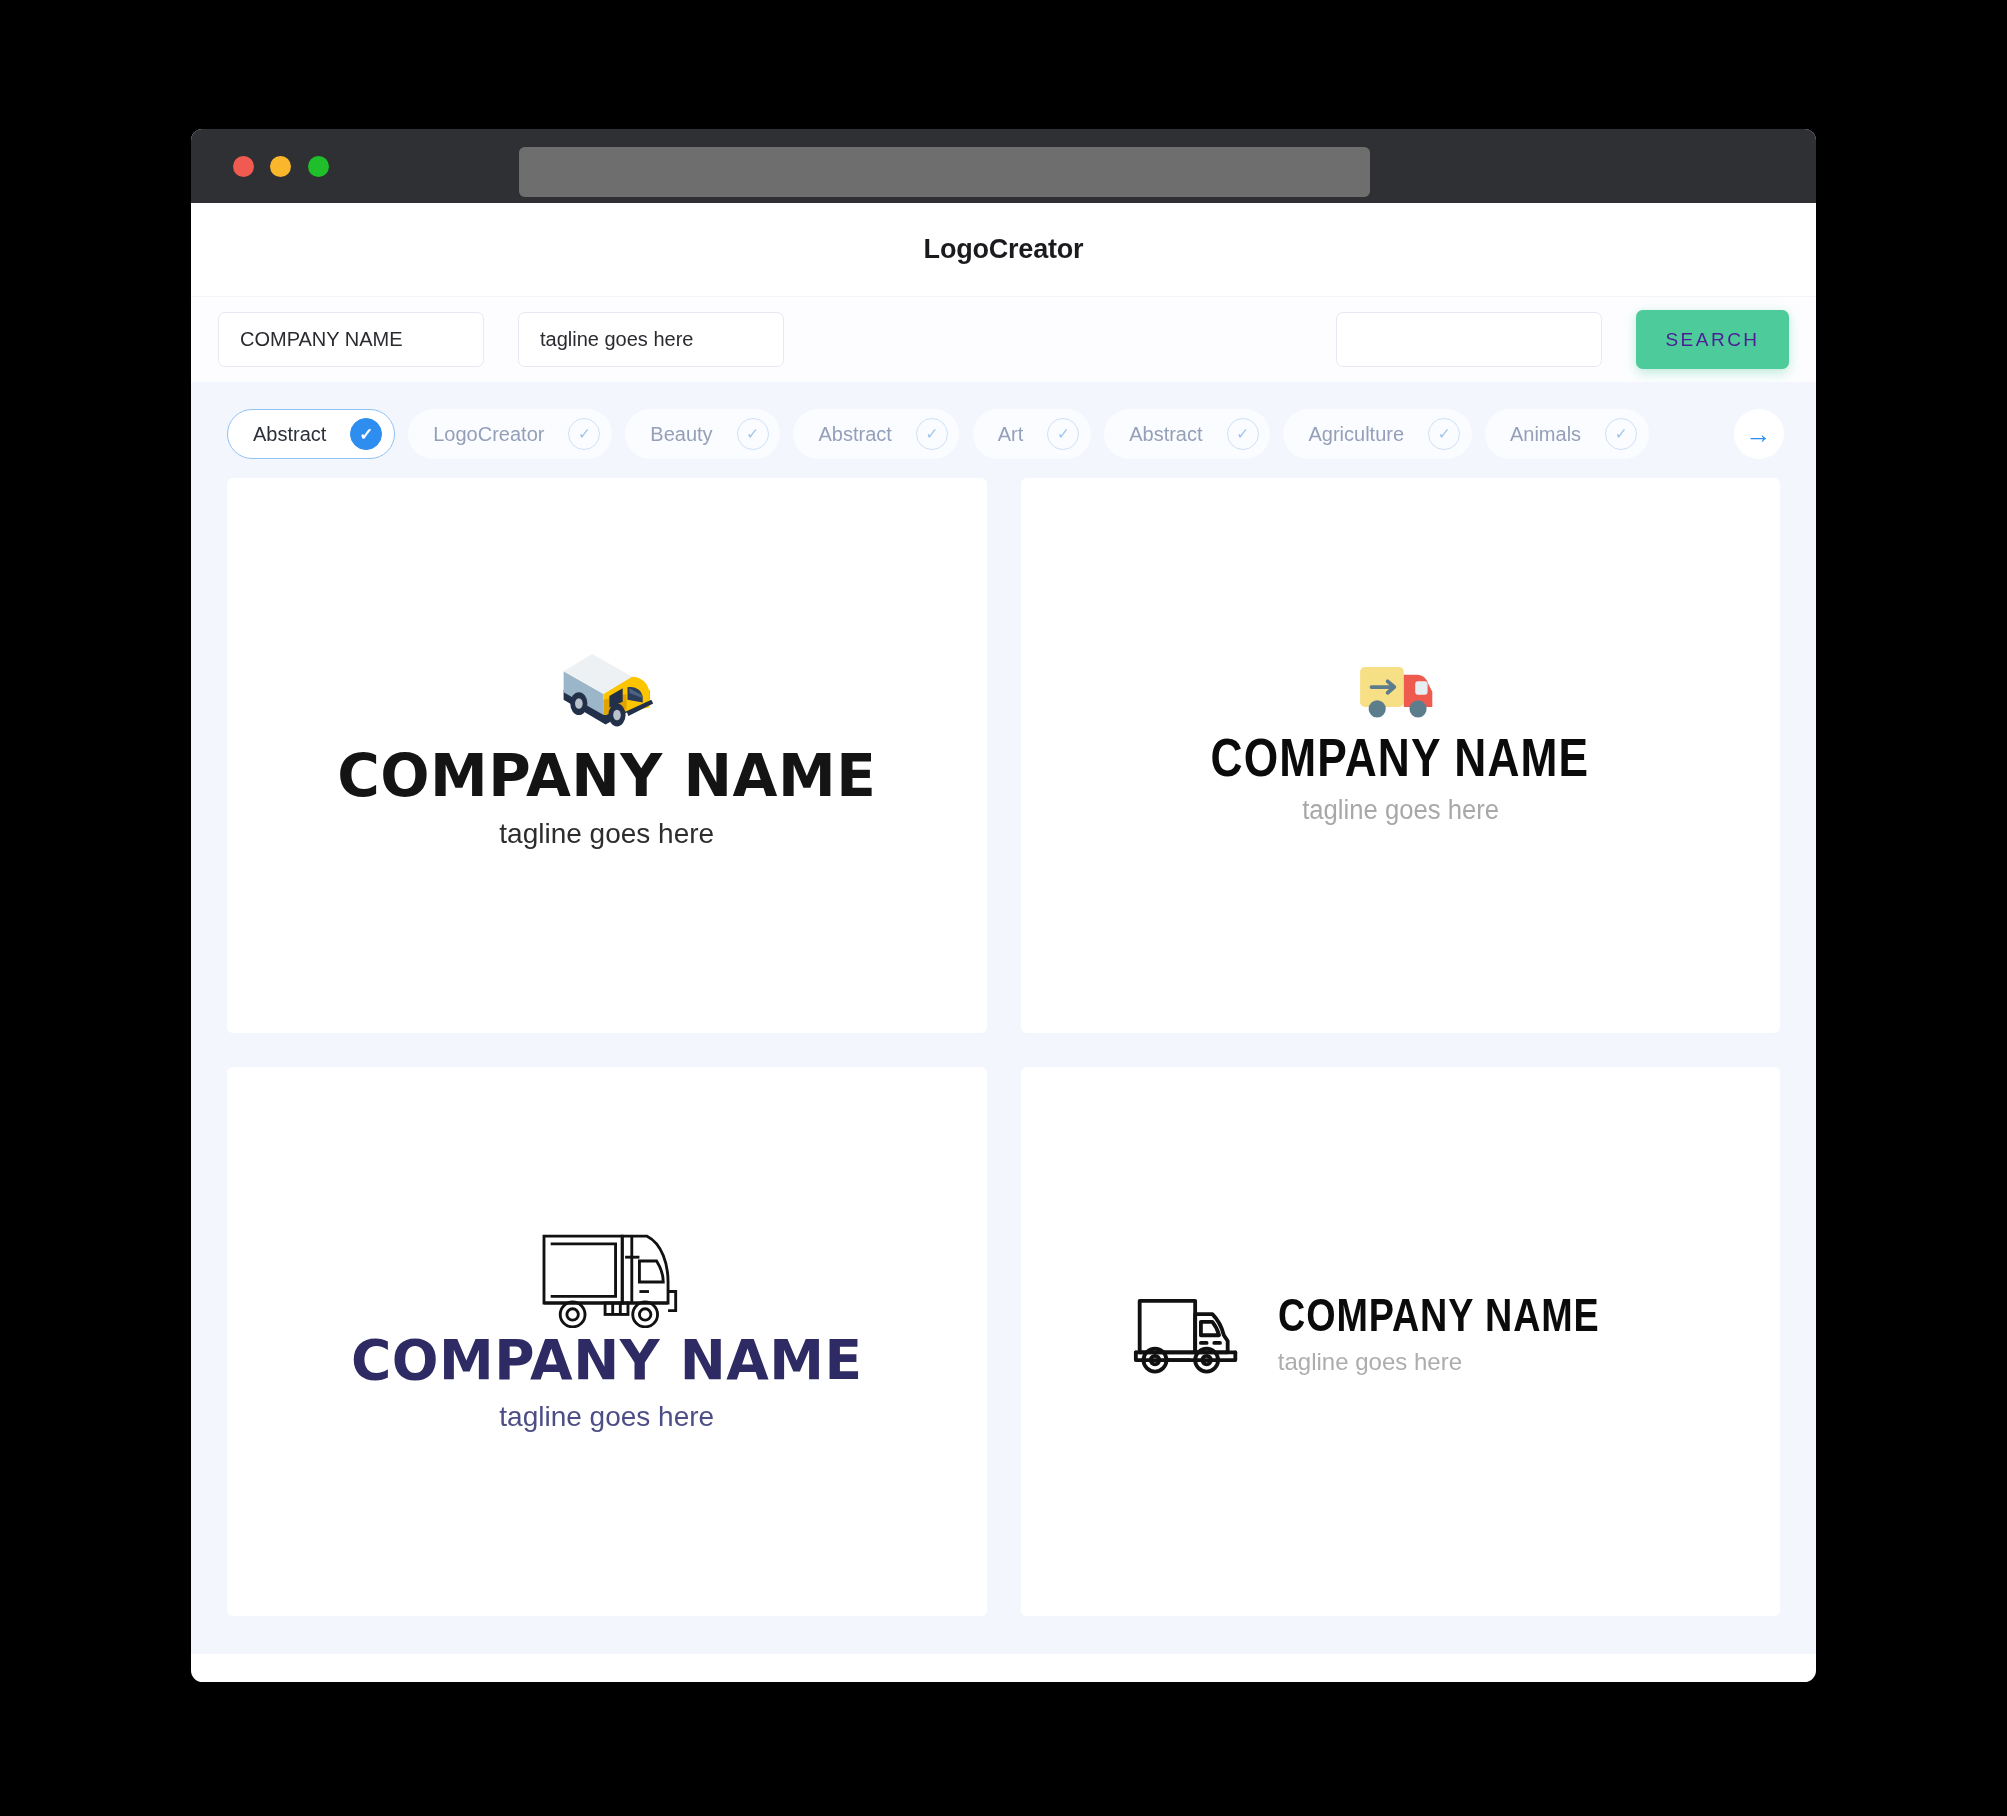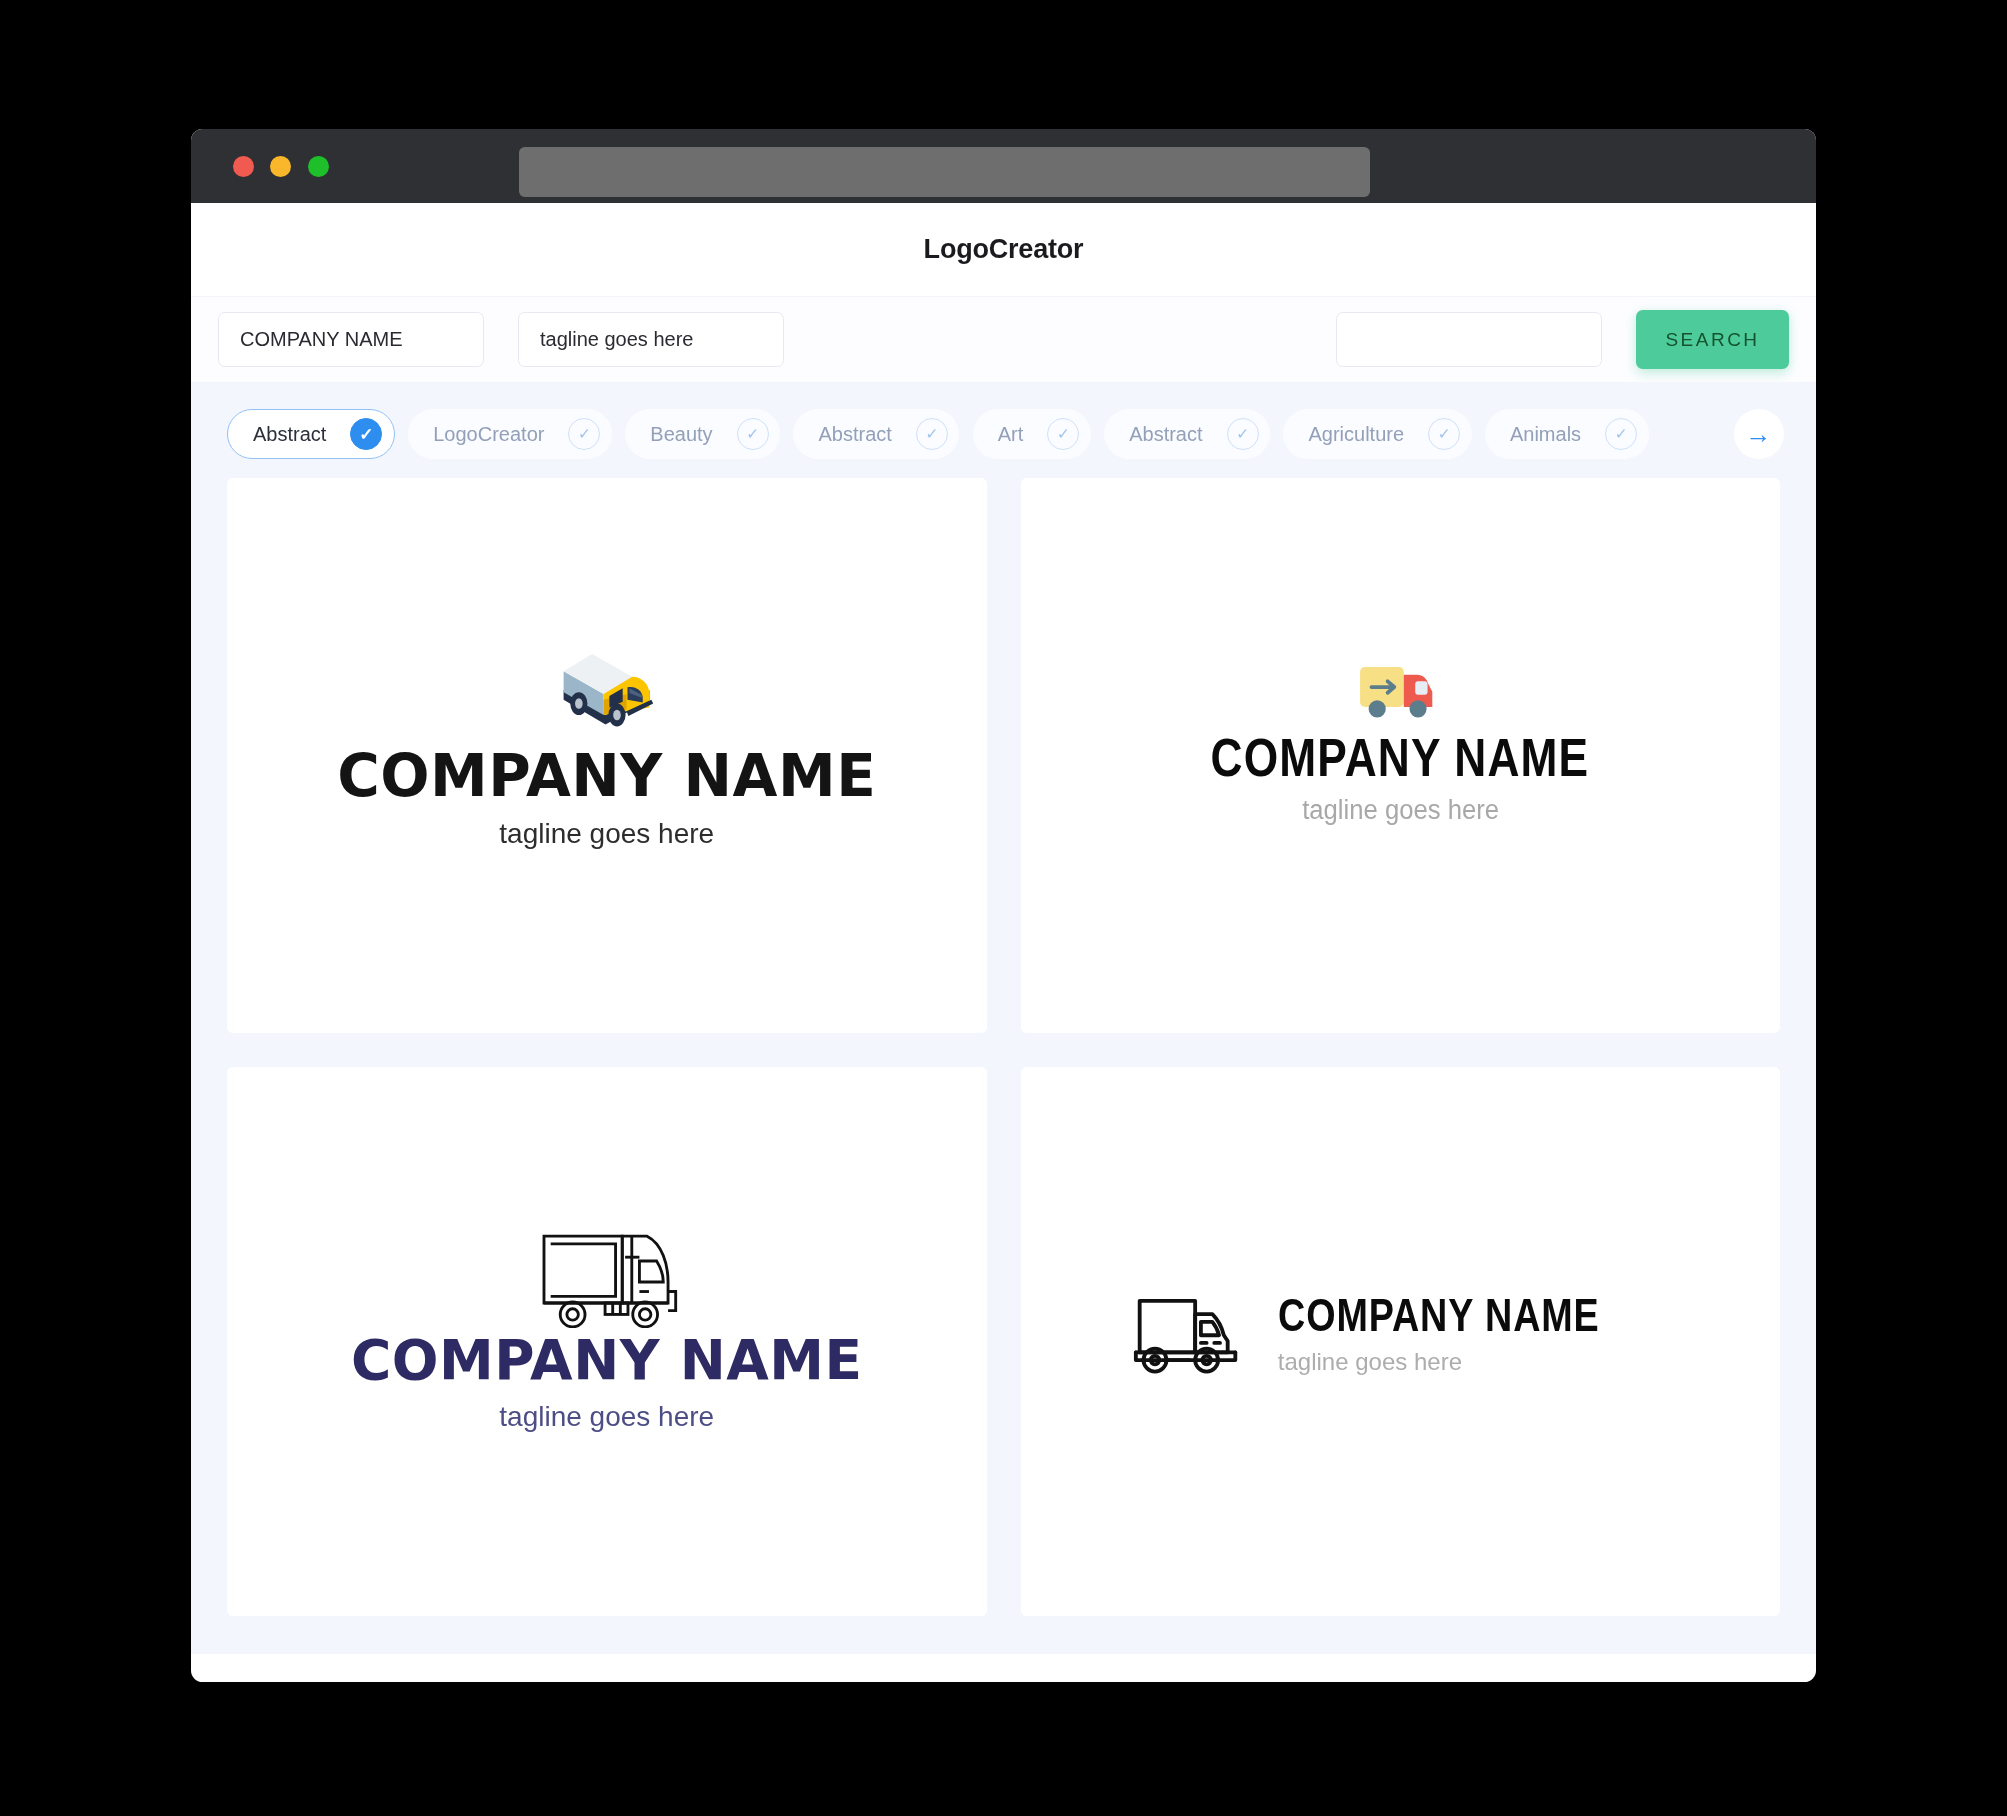--- a/index.html
+++ b/index.html
@@ -92,21 +92,21 @@
   .field-company { width: 266px; }
   .field-tagline { width: 266px; }
   .spacer-flex { flex: 1; }
   .field-extra { width: 266px; }
   .search-btn {
     width: 153px;
     height: 59px;
     border: none;
     border-radius: 6.7px;
     background: #4ecb9b;
-    color: #14532d;
+    color: #4c1d95;
     font-size: 19px;
     letter-spacing: 2.5px;
     font-family: "Liberation Sans", sans-serif;
     cursor: pointer;
     box-shadow: 0 3.8px 11.5px rgba(78,203,155,0.35);
   }
 
   
   .chips-wrap {
     background: #f4f6fe;

